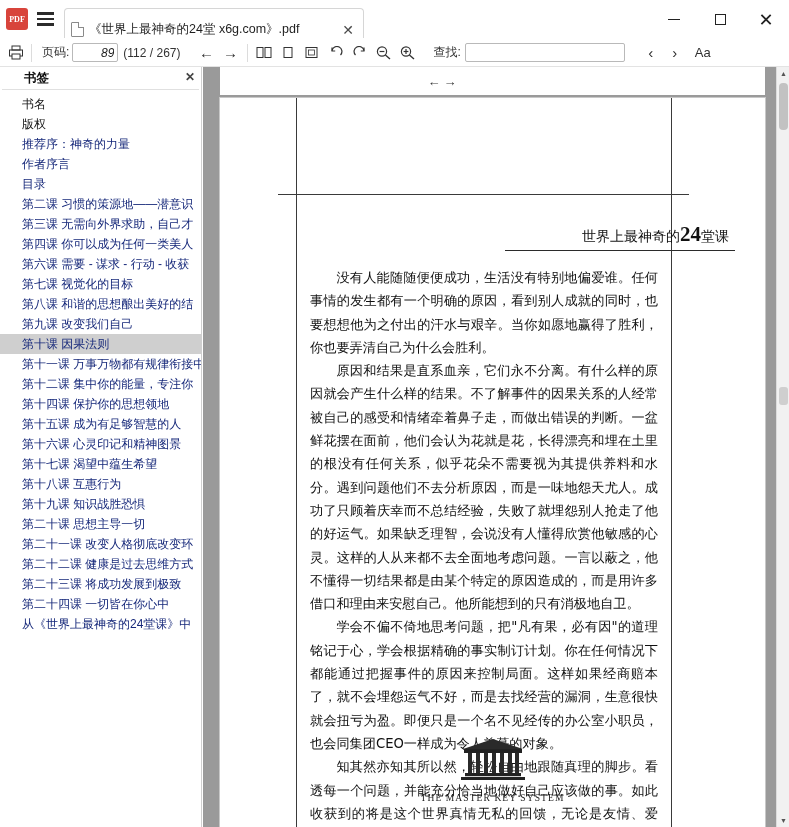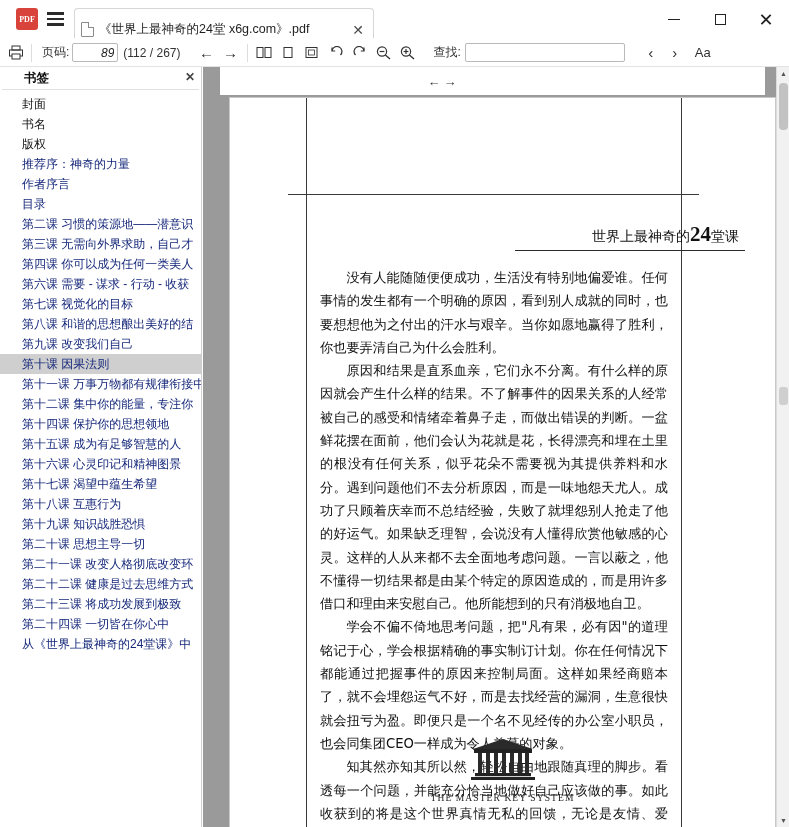--- a/index.html
+++ b/index.html
@@ -12,21 +12,21 @@
   }
   #app { position: relative; width: 789px; height: 827px; background:#fff; }
 
   
   .titlebar {
     position: absolute; left:0; top:0; width:789px; height:39px;
     background:#fff; display:flex; align-items:center;
     border-bottom:1px solid #ffffff;
   }
   .app-logo {
-    width:22px; height:22px; margin-left:16px; margin-right:4px;
+    width:22px; height:22px; margin-left:6px; margin-right:4px;
     border-radius:3px; background:#d8443b; color:#fff;
     font-size:8px; font-weight:bold; display:flex; align-items:center; justify-content:center;
     font-family:"Liberation Serif", serif;
   }
   .hamburger { width:26px; height:26px; margin-right:6px; display:flex; flex-direction:column;
     justify-content:center; align-items:center; gap:3px; cursor:pointer; }
   .hamburger span { display:block; width:17px; height:2.5px; background:#2b2b2b; }
 
   .tab {
     display:flex; align-items:center; height:30px; min-width:300px; max-width:330px;
@@ -107,21 +107,21 @@
     background:#9a9a9a; overflow:hidden;
   }
   .page-top-strip {
     position:absolute; left:17px; top:0; width:545px; height:28px; background:#fff;
   }
   .nav-arrow {
     position:absolute; width:18px; height:18px; color:#3a3a3a; font-size:13px;
     display:flex; align-items:center; justify-content:center; cursor:pointer;
   }
   .page-sheet {
-    position:absolute; left:27px; top:31px; width:545px; height:729px;
+    position:absolute; left:17px; top:31px; width:545px; height:729px;
     background:#fff; box-shadow:0 0 0 1px #c8c8c8;
   }
   .frame-v-left { position:absolute; left:76px; top:0; width:1px; height:729px; background:#3a3a3a; }
   .frame-v-right { position:absolute; left:451px; top:0; width:1px; height:729px; background:#3a3a3a; }
   .frame-h-top { position:absolute; left:58px; top:96px; width:411px; height:1px; background:#3a3a3a; }
 
   .page-header {
     position:absolute; right:36px; top:124px; font-size:14px; color:#111;
     font-family:"Liberation Serif", serif; white-space:nowrap;
   }
@@ -263,23 +263,20 @@
     <div class="aa-btn" style="margin-left:4px;">Aa</div>
   </div>
 
   <div class="sidebar">
     <div class="sb-head">
       <span>书签</span>
       <span class="x">✕</span>
     </div>
     <div class="sb-underline"></div>
     <div class="bm-list" id="bm-list">
-        <div class="bm-row plain">
-          <span>封面</span>
-        </div>
         <div class="bm-row plain">
           <span>书名</span>
         </div>
         <div class="bm-row plain">
           <span>版权</span>
         </div>
         <div class="bm-row">
           <span>推荐序：神奇的力量</span>
         </div>
         <div class="bm-row">

